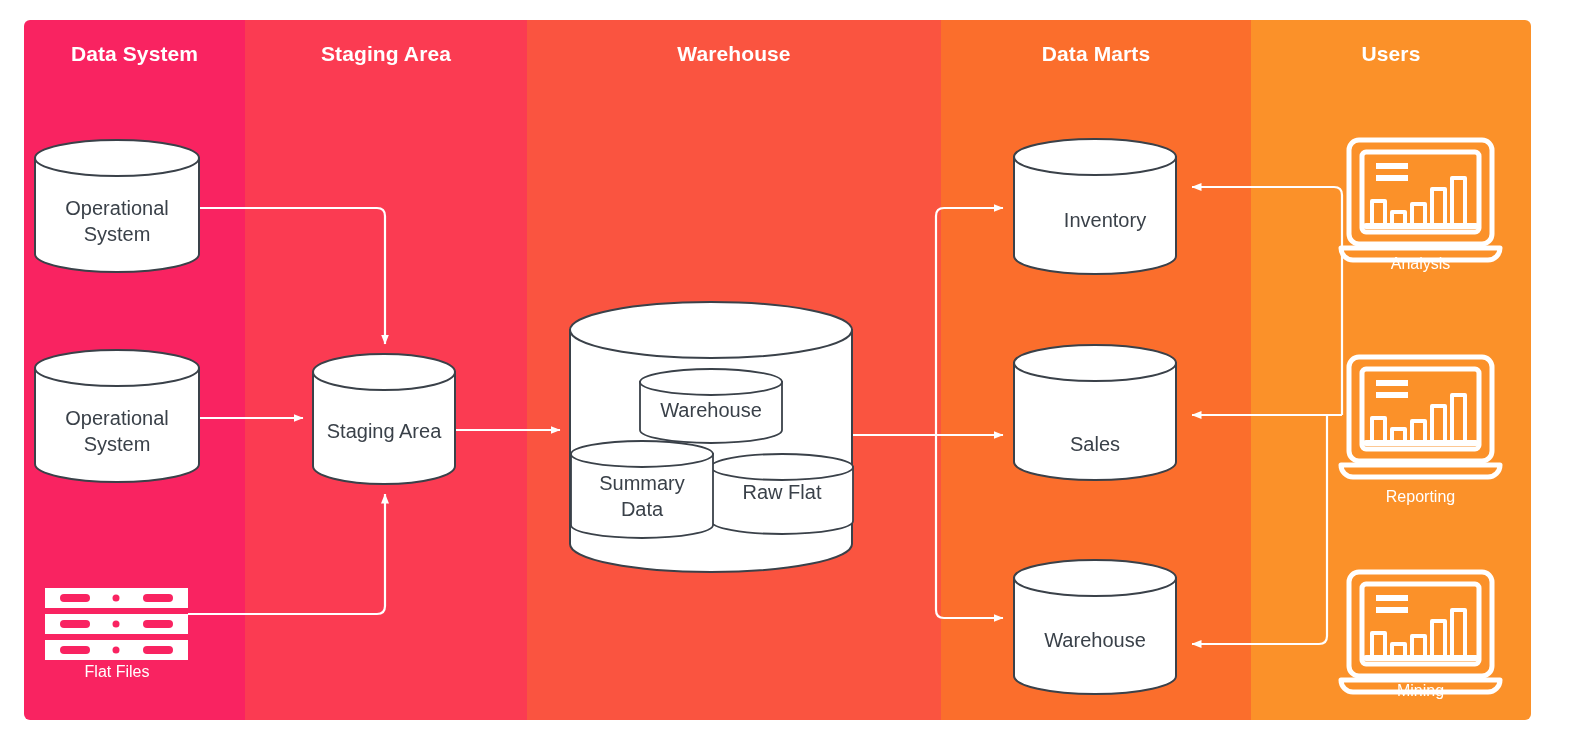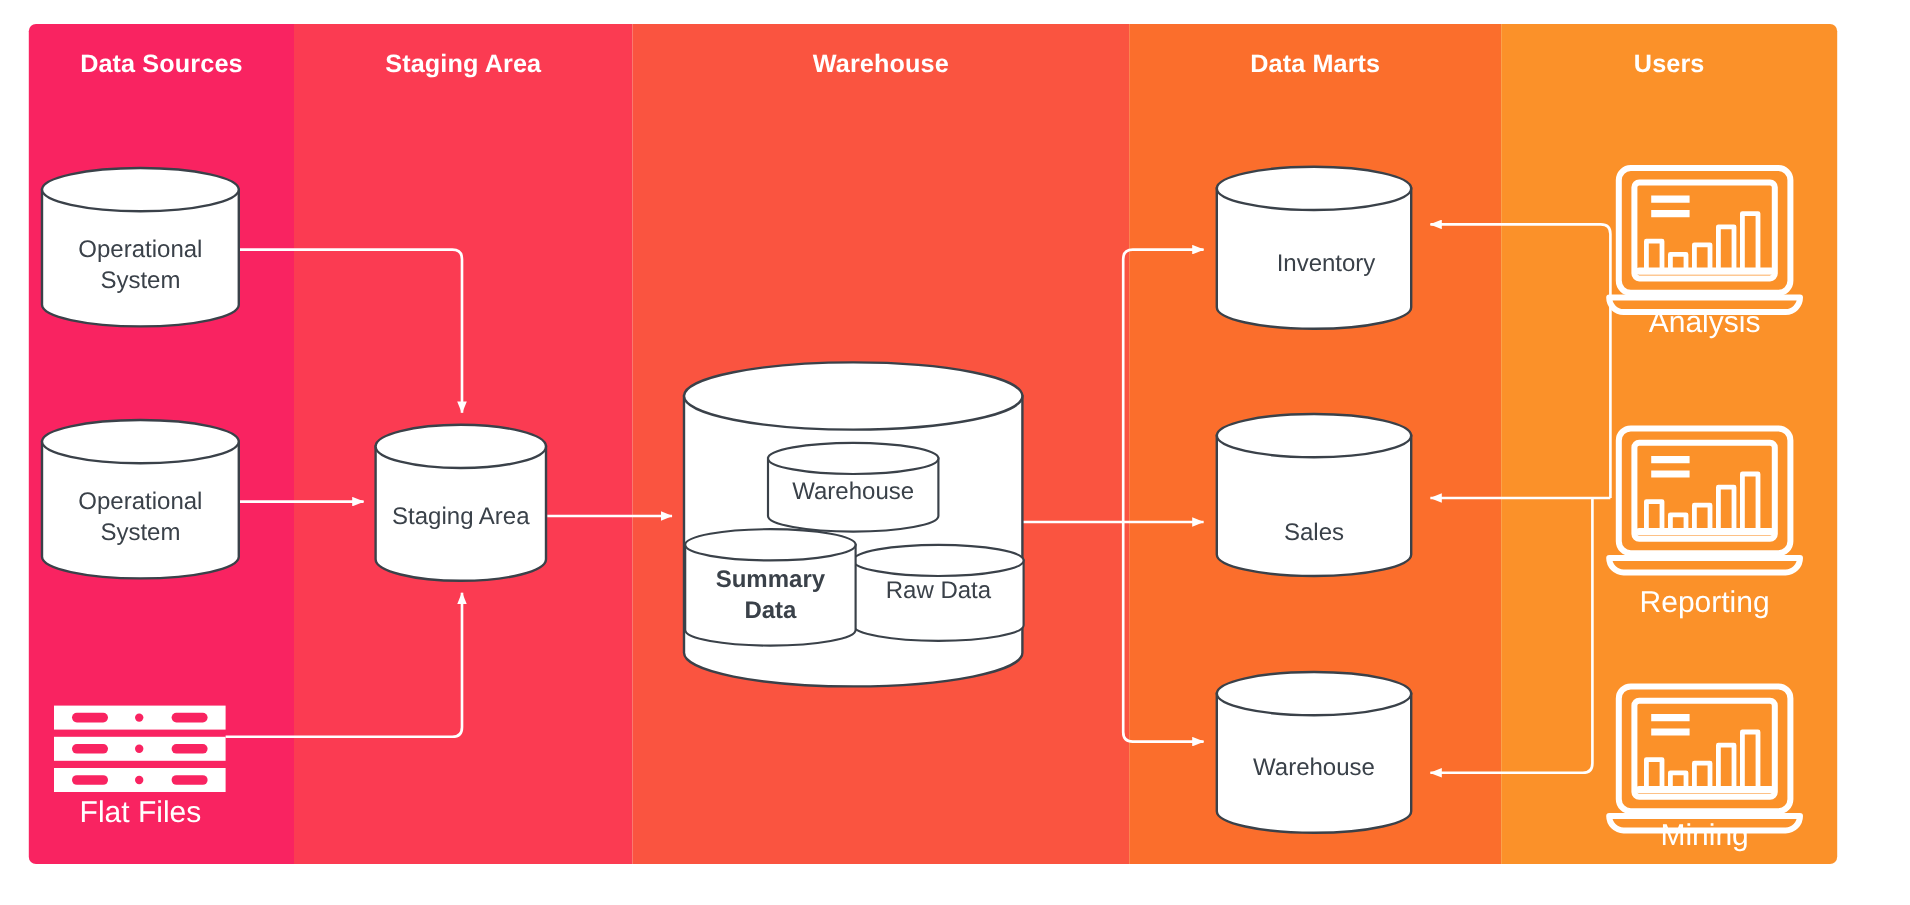--- a/index.html
+++ b/index.html
@@ -46,31 +46,31 @@
     color: #3a4149;
     font-size: 20px;
     line-height: 26px;
     white-space: pre-line;
     pointer-events: none;
   }
   .caption {
     position: absolute;
     text-align: center;
     color: #ffffff;
-    font-size: 25px;
+    font-size: 16px;
     white-space: nowrap;
   }
 </style>
 </head>
 <body>
 
 <div id="stage">
 
   <div class="lane" style="left:24px; width:221px; background:#F92361; border-radius:6px 0 0 6px;">
-    <div class="lane-title">Data Sources</div>
+    <div class="lane-title">Data System</div>
   </div>
   <div class="lane" style="left:245px; width:282px; background:#FB3B52;">
     <div class="lane-title">Staging Area</div>
   </div>
   <div class="lane" style="left:527px; width:414px; background:#FA5440;">
     <div class="lane-title">Warehouse</div>
   </div>
   <div class="lane" style="left:941px; width:310px; background:#FB6E2C;">
     <div class="lane-title">Data Marts</div>
   </div>
@@ -234,23 +234,23 @@
 
   <div class="node-label" style="left:35px; top:195px; width:164px;">Operational
 System</div>
   <div class="node-label" style="left:35px; top:405px; width:164px;">Operational
 System</div>
   <div class="caption" style="left:35px; top:663px; width:164px;">Flat Files</div>
 
   <div class="node-label" style="left:313px; top:418px; width:142px;">Staging Area</div>
 
   <div class="node-label" style="left:640px; top:397px; width:142px;">Warehouse</div>
-  <div class="node-label" style="left:571px; top:470px; width:142px;font-weight:bold;">Summary
+  <div class="node-label" style="left:571px; top:470px; width:142px;">Summary
 Data</div>
-  <div class="node-label" style="left:711px; top:479px; width:142px;">Raw Data</div>
+  <div class="node-label" style="left:711px; top:479px; width:142px;">Raw Flat</div>
 
   <div class="node-label" style="left:1014px; top:207px; width:182px;text-align:center;">Inventory</div>
   <div class="node-label" style="left:1014px; top:413px; width:162px;margin-top:18px;">Sales</div>
   <div class="node-label" style="left:1014px; top:627px; width:162px;">Warehouse</div>
 
   <div class="caption" style="left:1341px; top:255px; width:159px;">Analysis</div>
   <div class="caption" style="left:1341px; top:488px; width:159px;">Reporting</div>
   <div class="caption" style="left:1341px; top:682px; width:159px;">Mining</div>
 
 </div>

